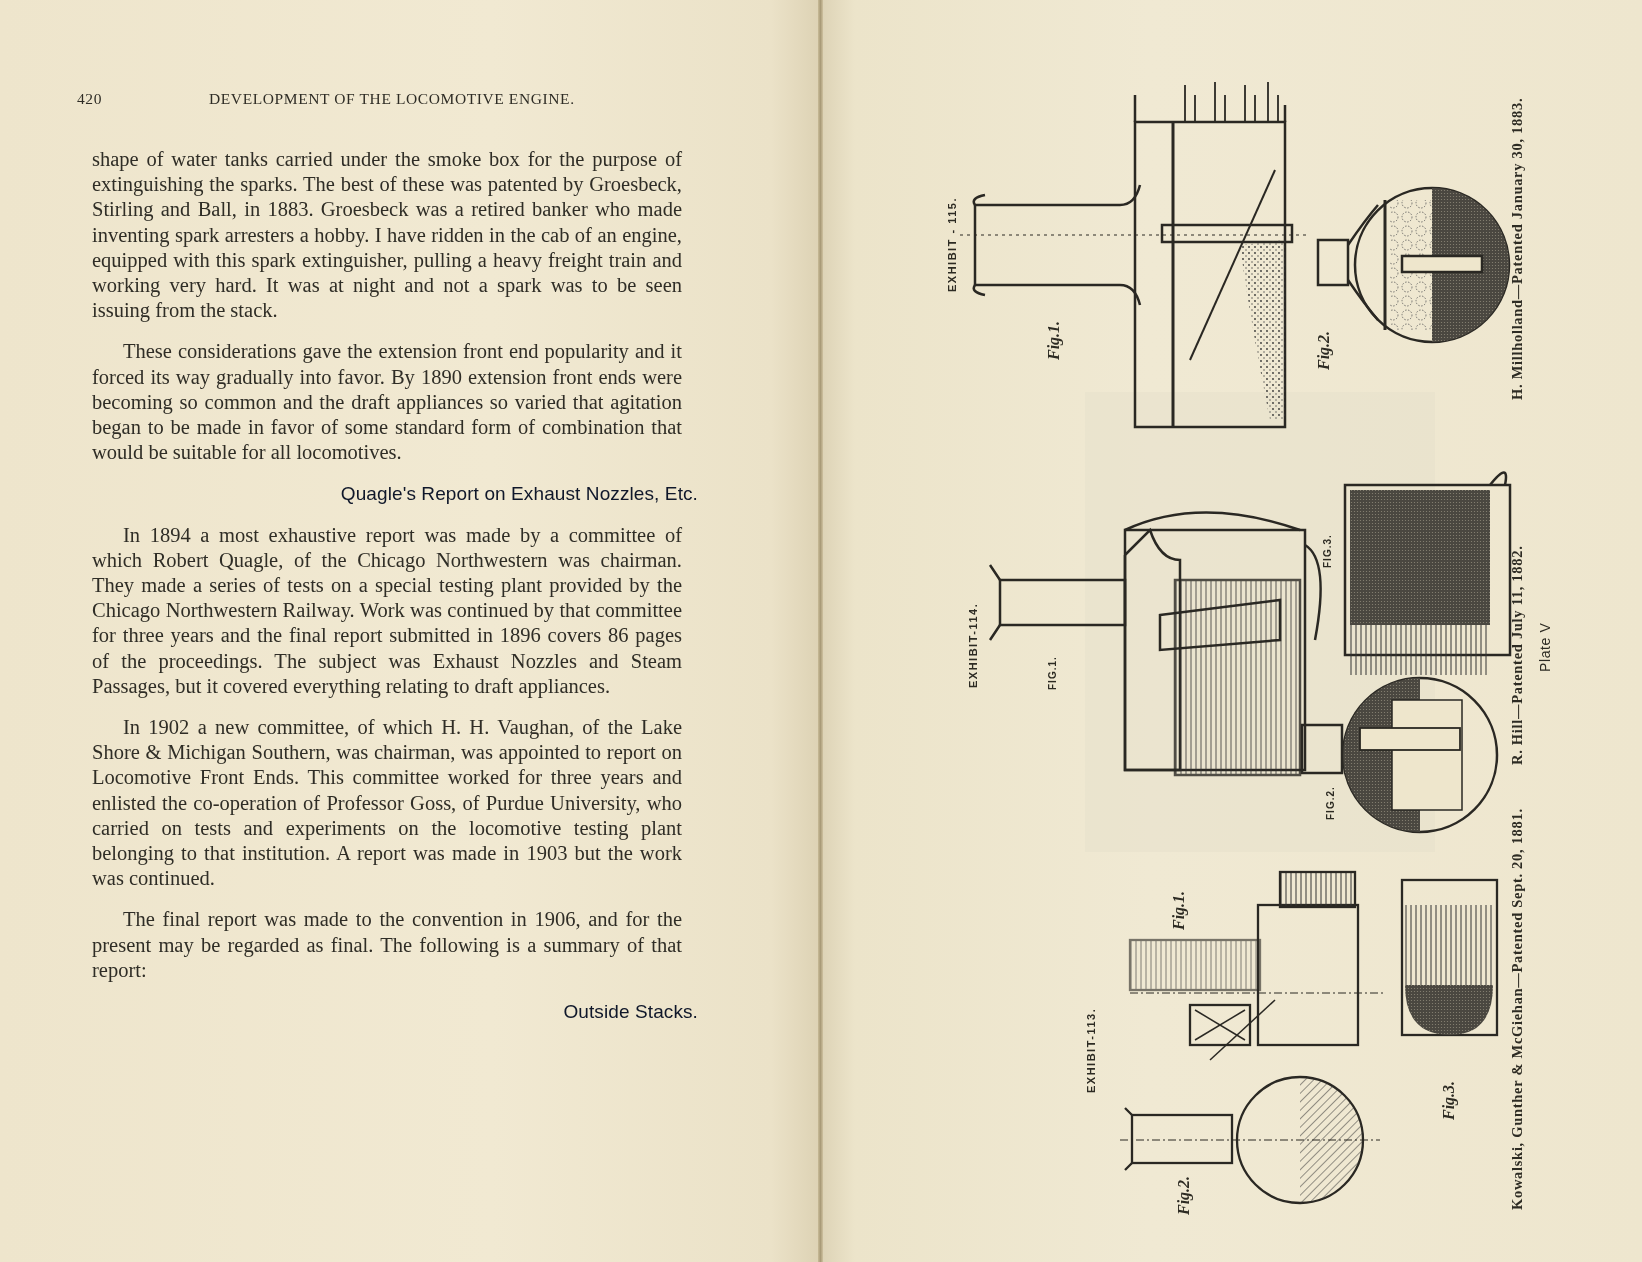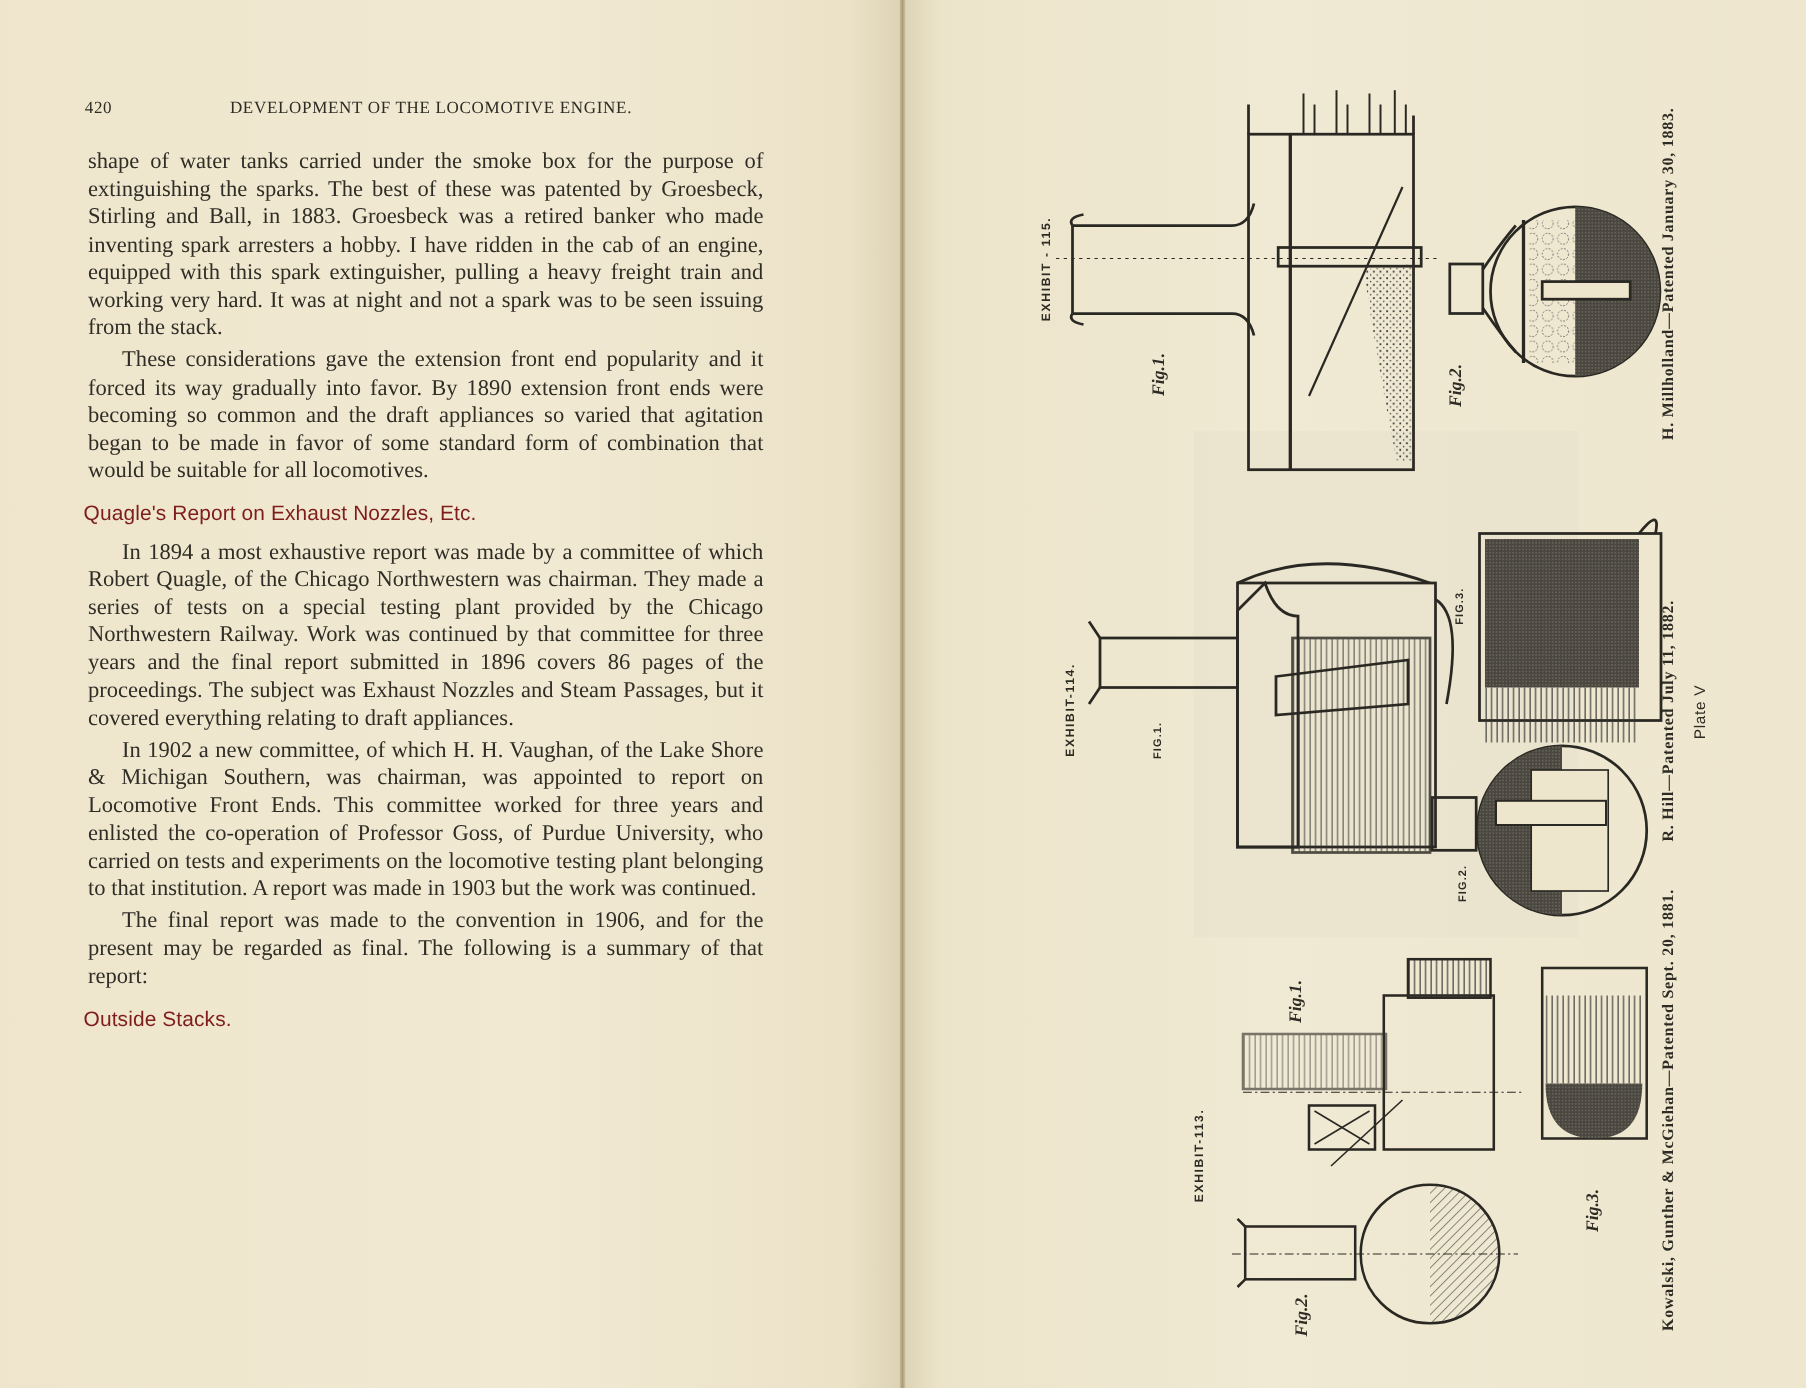--- a/index.html
+++ b/index.html
@@ -27,26 +27,26 @@
     position: absolute; left: 77px; top: 90px; width: 620px;
     font-size: 15.5px; letter-spacing: 0.6px; color: #2e2c25;
   }
   .running-head .pageno { position: absolute; left: 0; top: 0; }
   .running-head .title { position: absolute; left: 92px; top: 0; margin-left: 40px; }
   .body-text {
     position: absolute; left: 76px; top: 131px; width: 622px;
     font-size: 20.5px; line-height: 25.2px; text-align: justify;
     color: #2f2d26;
   }
-  .body-text p { margin: 4px; text-indent: 31px; }
+  .body-text p { margin: 16px; text-indent: 31px; }
   .body-text p.noindent { text-indent: 0; }
   .body-text h3 {
-    margin: 0; font-weight: normal; text-align: left;
+    margin: 0; font-weight: normal; text-align: right;
     font-family: "Liberation Sans", "DejaVu Sans", sans-serif;
-    font-size: 19px; letter-spacing: 0.1px; color: #7f1d1d;
+    font-size: 19px; letter-spacing: 0.1px; color: #0f172a;
   }
   .h-quagle { margin-top: 14px !important; margin-bottom: 9px !important; }
   .h-outside { margin-top: 14px !important; margin-bottom: 9px !important; }
   .vtext {
     position: absolute; white-space: nowrap; transform-origin: 0 0;
     transform: rotate(-90deg); color: #2d2b23;
   }
   .caption { font-size: 14.5px; letter-spacing: 0.7px; font-weight: bold; }
   .exhibit { font-family: "Liberation Sans", "DejaVu Sans", sans-serif; font-size: 11px; letter-spacing: 1.5px; font-weight: bold; }
   .plate-label { font-family: "Liberation Sans", "DejaVu Sans", sans-serif; font-size: 14px; letter-spacing: 0.6px; }

